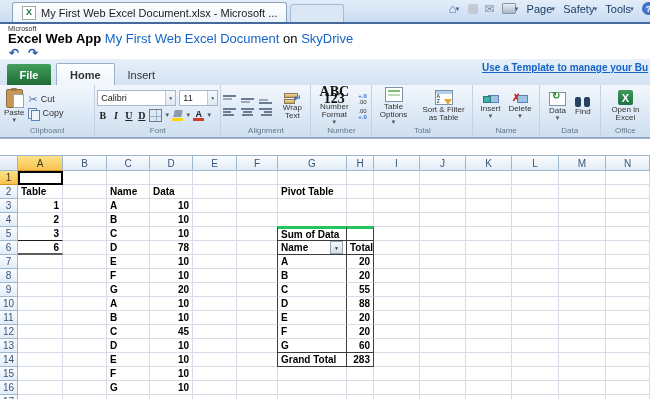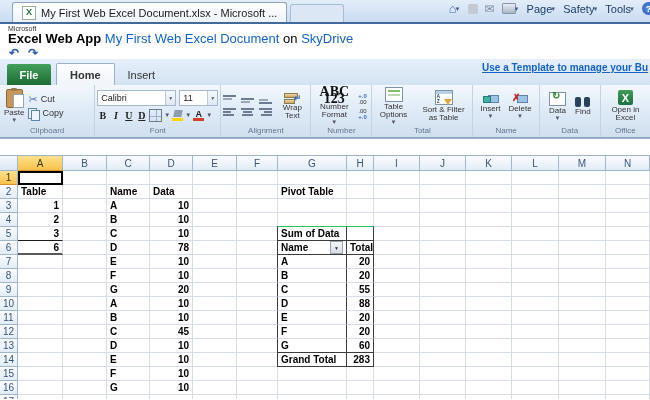--- a/index.html
+++ b/index.html
@@ -133,21 +133,21 @@
   .ch.hl,.rh.hl{background:linear-gradient(#fde28a,#f9c14e);border-bottom-color:#d9912c;color:#3a3a20;}
   .cell{border-right:1px solid #d6dde8;border-bottom:1px solid #d6dde8;font-size:10px;font-weight:bold;color:#000;
         padding:0 3px;display:flex;align-items:center;overflow:visible;white-space:nowrap;cursor:cell;}
   .cell.num{justify-content:flex-end;}
   .cell.sel{outline:2px solid #000;outline-offset:-2px;z-index:3;}
   .bbt{border-bottom:1px solid #1a1a1a !important;}
   .bbk{border-bottom:2px solid #5a5a5a !important;}
   .pl{border-left:1px solid #3c3c3c;margin-left:-1px;}
   .pr{border-right:1px solid #3c3c3c !important;}
   .pm{border-right:1px solid #3c3c3c !important;}
-  .pt{border-top:1px solid #22c55e;margin-top:-1px;}
+  .pt{border-top:3px solid #22c55e;margin-top:-1px;}
   .pb{border-bottom:1px solid #3c3c3c !important;}
   .filter-btn{width:11px;height:11px;background:linear-gradient(#f4f6f9,#d8dee6);border:1px solid #98a4b2;
               display:flex;align-items:center;justify-content:center;font-size:5px;color:#333;margin-left:auto;cursor:pointer;}
 </style>
 </head>
 <body>
 
 <div class="screen">
 
   <div class="browser-bar">

